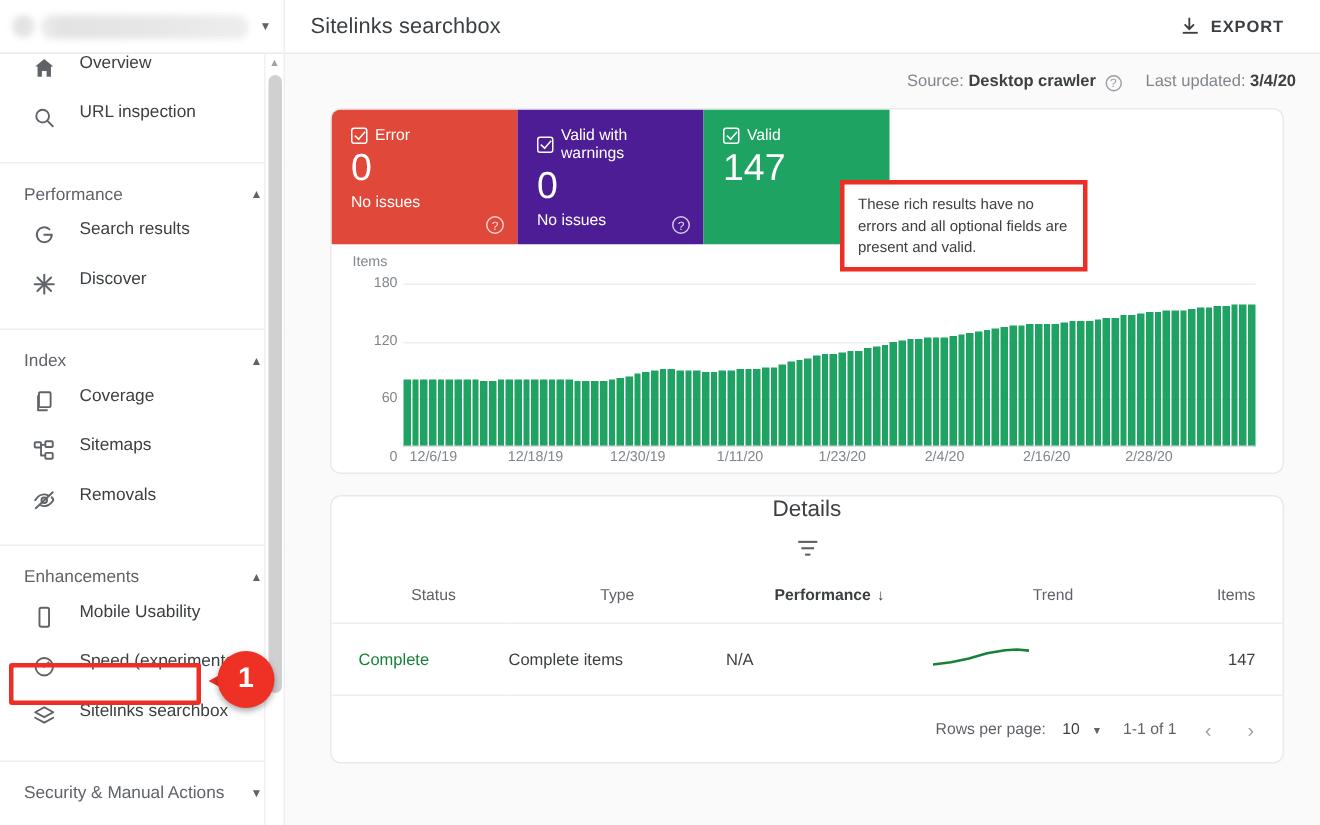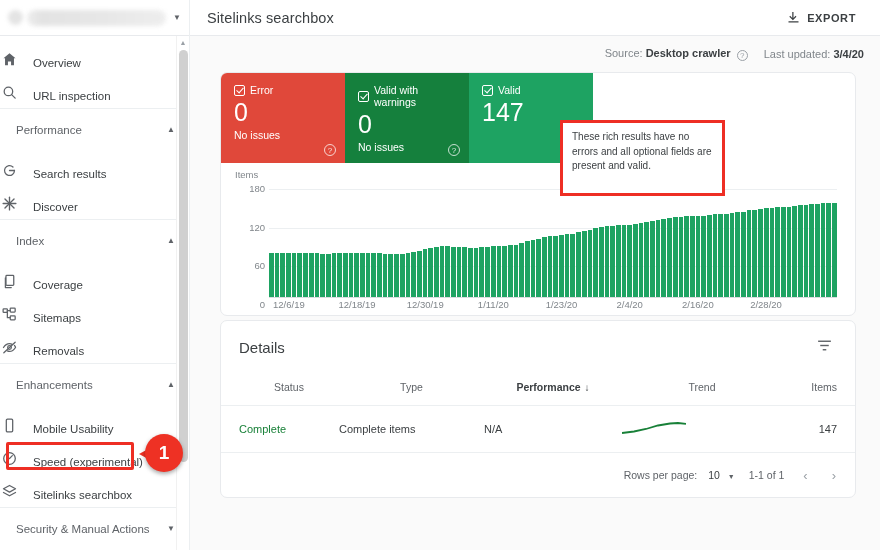--- a/index.html
+++ b/index.html
@@ -39,22 +39,22 @@
     margin-right: 16px; padding: 5px 8px; cursor: pointer; border-radius: 3px;
   }
   .export-label { font-size: 11px; font-weight: bold; color: #3c4043; letter-spacing: .6px; }
 
   
   .sidebar {
     position: absolute; top: 36px; left: 0; width: 190px; height: 514px;
     background: #fff; border-right: 1px solid #eceff1; overflow: hidden;
   }
   .nav-item {
-    display: flex; align-items: flex-end; height: 33px;
-    padding-left: 0; cursor: pointer; position: relative;
+    display: flex; align-items: flex-start; height: 33px;
+    padding-left: 20px; cursor: pointer; position: relative;
   }
   .nav-icon {
     width: 19px; height: 19px; display: flex; align-items: center;
     justify-content: center; color: #5f6368; flex: none;
   }
   .nav-label {
     margin-left: 14px; font-size: 11.5px; color: #3c4043; white-space: nowrap;
   }
   .nav-section {
     display: flex; align-items: center; height: 34px; padding: 0 14px 0 16px;
@@ -110,21 +110,21 @@
   .source-txt b { color: #3c4043; font-weight: bold; }
   .help-circle {
     display: inline-flex; align-items: center; justify-content: center;
     width: 11px; height: 11px; border: 1px solid #9aa0a6; border-radius: 50%;
     font-size: 8px; color: #9aa0a6; margin-left: 3px; vertical-align: -1px;
     cursor: pointer;
   }
 
   .card {
     background: #fff; border: 1px solid #e8eaed; border-radius: 7px;
-    margin: 0 24px 4px 30px;
+    margin: 0 24px 14px 30px;
   }
 
   
   .status-row { display: flex; height: 90px; overflow: hidden;
     border-top-left-radius: 6px; border-top-right-radius: 6px; }
   .status-card {
     width: 124px; padding: 11px 11px 0 13px; position: relative; color: #fff;
     cursor: pointer;
   }
   .status-head { display: flex; align-items: center; gap: 5px; }
@@ -160,28 +160,28 @@
     display: flex; align-items: flex-end; gap: 1px;
   }
   .bar { flex: 1; background: #1ea362; }
   .xaxis-line { position: absolute; left: 48px; right: 18px; bottom: 17px; height: 1px; background: #dadce0; }
   .xticks {
     position: absolute; left: 48px; right: 18px; bottom: 0px; height: 16px;
   }
   .xtick { position: absolute; font-size: 9.5px; color: #80868b; transform: translateX(-50%); }
 
   .annotation {
-    position: absolute; left: 370px; top: 84px; width: 165px; height: 76px;
+    position: absolute; left: 370px; top: 84px; width: 165px; height: 61px;
     background: #fff; border: 3px solid #ee2e24; z-index: 9;
     padding: 7px 9px; font-size: 10px; color: #3c4043; line-height: 1.45;
   }
 
   
   .details-head {
-    display: flex; align-items: center; height: 52px; padding: 0 18px 0 18px;
+    display: flex; align-items: center; height: 52px; padding: 0 18px 0 18px; flex-direction: column;
   }
   .details-title { font-size: 15px; color: #3c4043; flex: 1; }
   .filter-btn { cursor: pointer; padding: 4px; border-radius: 50%; }
 
   table { width: 100%; border-collapse: collapse; }
   th {
     font-size: 10.5px; color: #5f6368; font-weight: normal; text-align: center;
     padding: 8px 0 12px 0; border-bottom: 1px solid #eceff1;
   }
   th.sorted { color: #3c4043; font-weight: bold; }
@@ -378,21 +378,21 @@
       <div class="status-row" id="status-row">
           <div class="status-card" style="background:#e0483a">
             <div class="status-head">
               <span class="chk"></span>
               <span class="status-label">Error</span>
             </div>
             <div class="status-count">0</div>
             <div class="status-sub">No issues</div>
             <div class="status-help">?</div>
           </div>
-          <div class="status-card" style="background:#15803d">
+          <div class="status-card" style="background:#4c1d95">
             <div class="status-head">
               <span class="chk"></span>
               <span class="status-label">Valid with warnings</span>
             </div>
             <div class="status-count">0</div>
             <div class="status-sub">No issues</div>
             <div class="status-help">?</div>
           </div>
           <div class="status-card" style="background:#1ea362">
             <div class="status-head">

